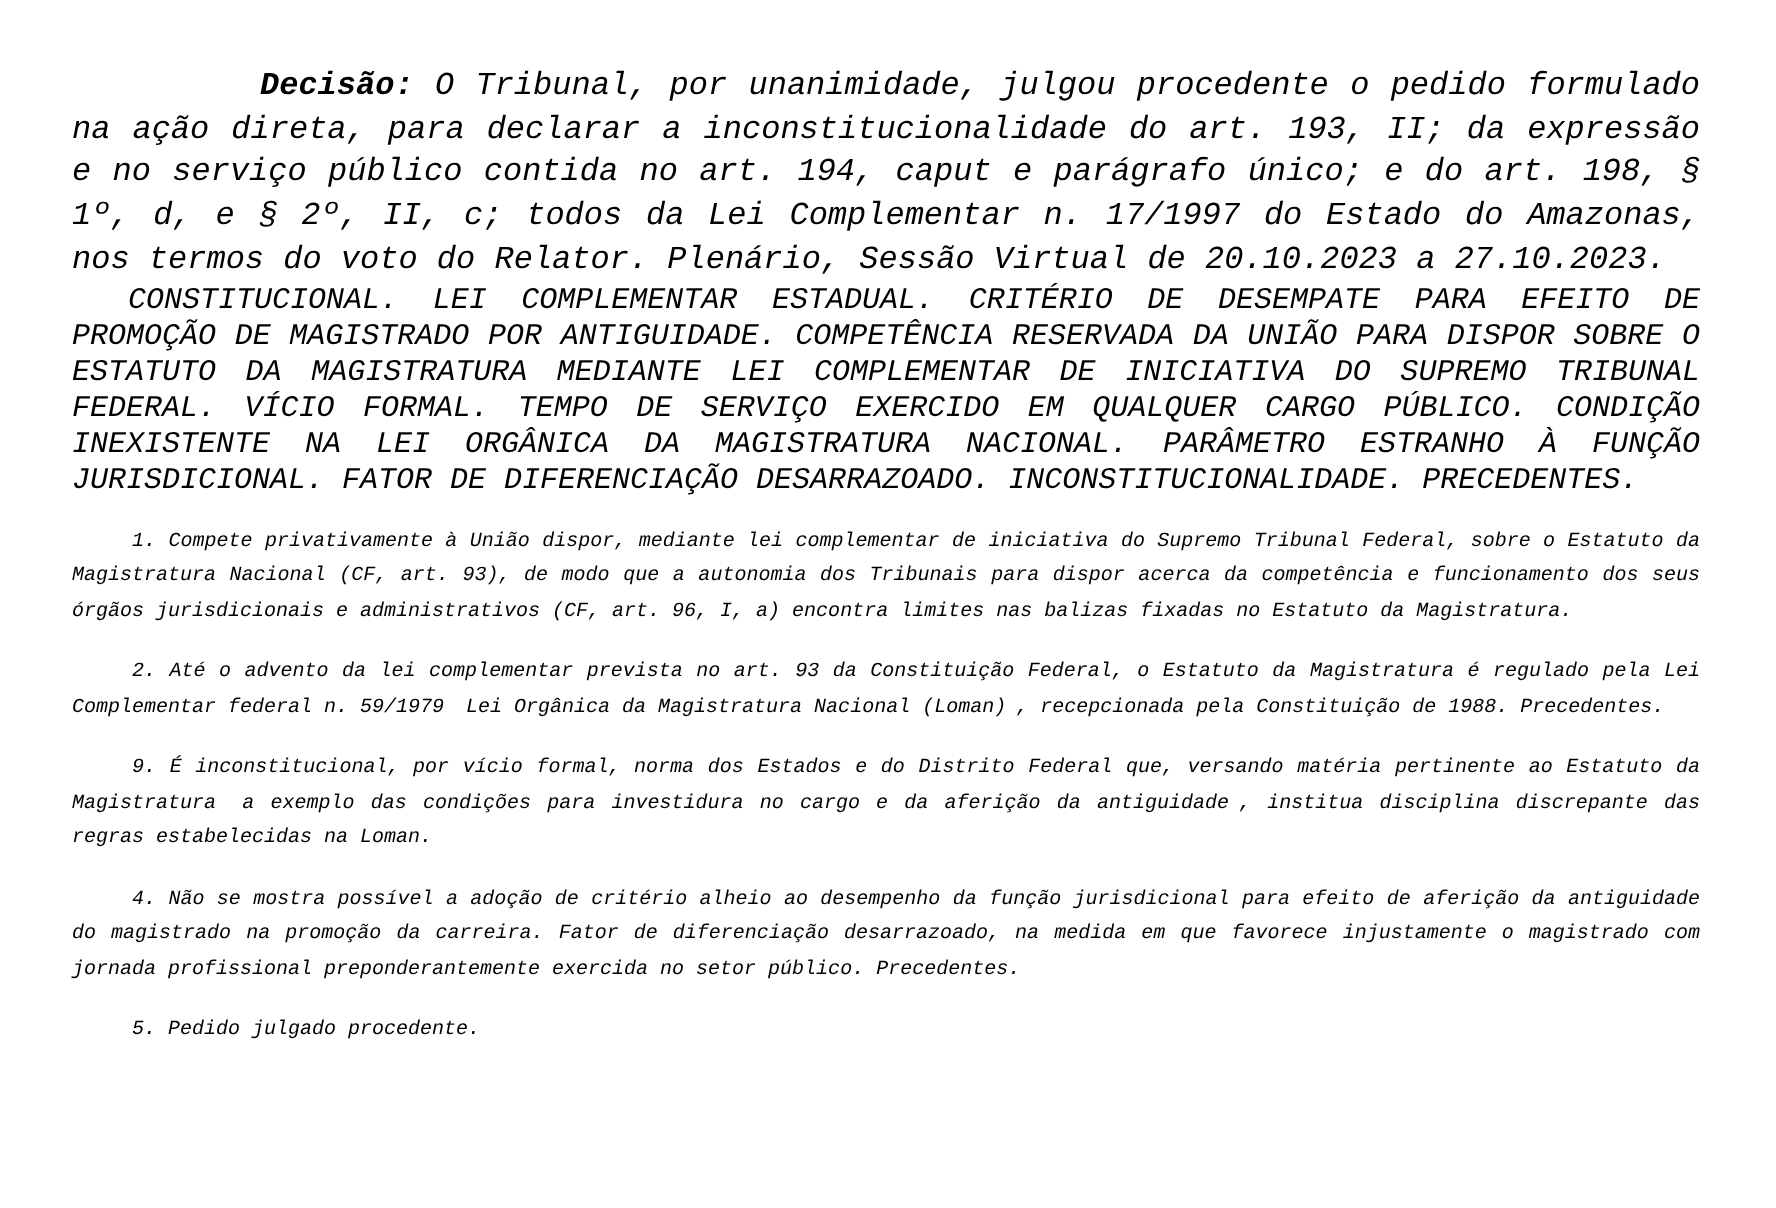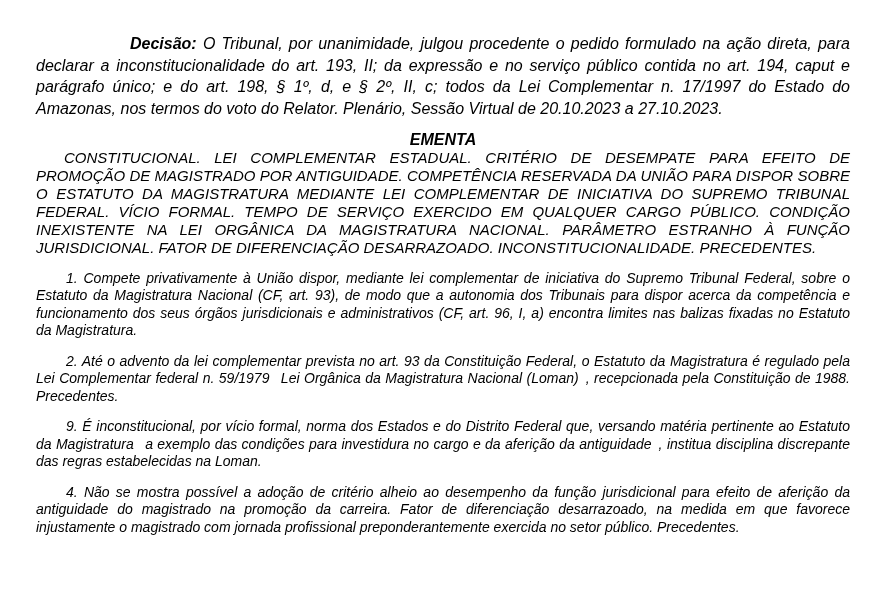--- a/index.html
+++ b/index.html
@@ -9,21 +9,21 @@
     height: 604px;
     background: #ffffff;
     overflow: hidden;
   }
   .page {
     box-sizing: border-box;
     width: 888px;
     height: 604px;
     padding: 33px 38px 0 36px;
     color: #000000;
-    font-family: Liberation Sans, sans-serif;
+    font-family: Liberation Mono, monospace;
     font-style: italic;
   }
   p { margin: 0; }
   .decision {
     font-size: 16px;
     line-height: 21.7px;
     text-align: justify;
     text-indent: 94px;
   }
   .decision .label {
@@ -38,39 +38,39 @@
     text-align: center;
   }
   .summary {
     font-size: 15px;
     line-height: 18px;
     text-align: justify;
     text-indent: 28px;
   }
   .item {
     margin-top: 13px;
-    font-size: 14px;
+    font-size: 10px;
     line-height: 17.5px;
     text-align: justify;
     text-indent: 30px;
   }
 </style>
 </head>
 <body>
 
 <div class="page">
 
   <p class="decision"><span class="label">Decisão:</span><span> O Tribunal, por unanimidade, julgou procedente o pedido formulado na ação direta, para declarar a inconstitucionalidade do art. 193, II; da expressão e no serviço público contida no art. 194, caput e parágrafo único; e do art. 198, § 1º, d, e § 2º, II, c; todos da Lei Complementar n. 17/1997 do Estado do Amazonas, nos termos do voto do Relator. Plenário, Sessão Virtual de 20.10.2023 a 27.10.2023.</span></p>
 
-  <p class="ementa-heading">EMENTA</p>
 
   <p class="summary">CONSTITUCIONAL. LEI COMPLEMENTAR ESTADUAL. CRITÉRIO DE DESEMPATE PARA EFEITO DE PROMOÇÃO DE MAGISTRADO POR ANTIGUIDADE. COMPETÊNCIA RESERVADA DA UNIÃO PARA DISPOR SOBRE O ESTATUTO DA MAGISTRATURA MEDIANTE LEI COMPLEMENTAR DE INICIATIVA DO SUPREMO TRIBUNAL FEDERAL. VÍCIO FORMAL. TEMPO DE SERVIÇO EXERCIDO EM QUALQUER CARGO PÚBLICO. CONDIÇÃO INEXISTENTE NA LEI ORGÂNICA DA MAGISTRATURA NACIONAL. PARÂMETRO ESTRANHO À FUNÇÃO JURISDICIONAL. FATOR DE DIFERENCIAÇÃO DESARRAZOADO. INCONSTITUCIONALIDADE. PRECEDENTES.</p>
 
   <p class="item">1. Compete privativamente à União dispor, mediante lei complementar de iniciativa do Supremo Tribunal Federal, sobre o Estatuto da Magistratura Nacional (CF, art. 93), de modo que a autonomia dos Tribunais para dispor acerca da competência e funcionamento dos seus órgãos jurisdicionais e administrativos (CF, art. 96, I, a) encontra limites nas balizas fixadas no Estatuto da Magistratura.</p>
 
   <p class="item">2. Até o advento da lei complementar prevista no art. 93 da Constituição Federal, o Estatuto da Magistratura é regulado pela Lei Complementar federal n. 59/1979  Lei Orgânica da Magistratura Nacional (Loman) , recepcionada pela Constituição de 1988. Precedentes.</p>
 
   <p class="item">9. É inconstitucional, por vício formal, norma dos Estados e do Distrito Federal que, versando matéria pertinente ao Estatuto da Magistratura  a exemplo das condições para investidura no cargo e da aferição da antiguidade , institua disciplina discrepante das regras estabelecidas na Loman.</p>
 
   <p class="item">4. Não se mostra possível a adoção de critério alheio ao desempenho da função jurisdicional para efeito de aferição da antiguidade do magistrado na promoção da carreira. Fator de diferenciação desarrazoado, na medida em que favorece injustamente o magistrado com jornada profissional preponderantemente exercida no setor público. Precedentes.</p>
 
+  <p class="item">5. Pedido julgado procedente.</p>
 
 </div>
 
 </body></html>

